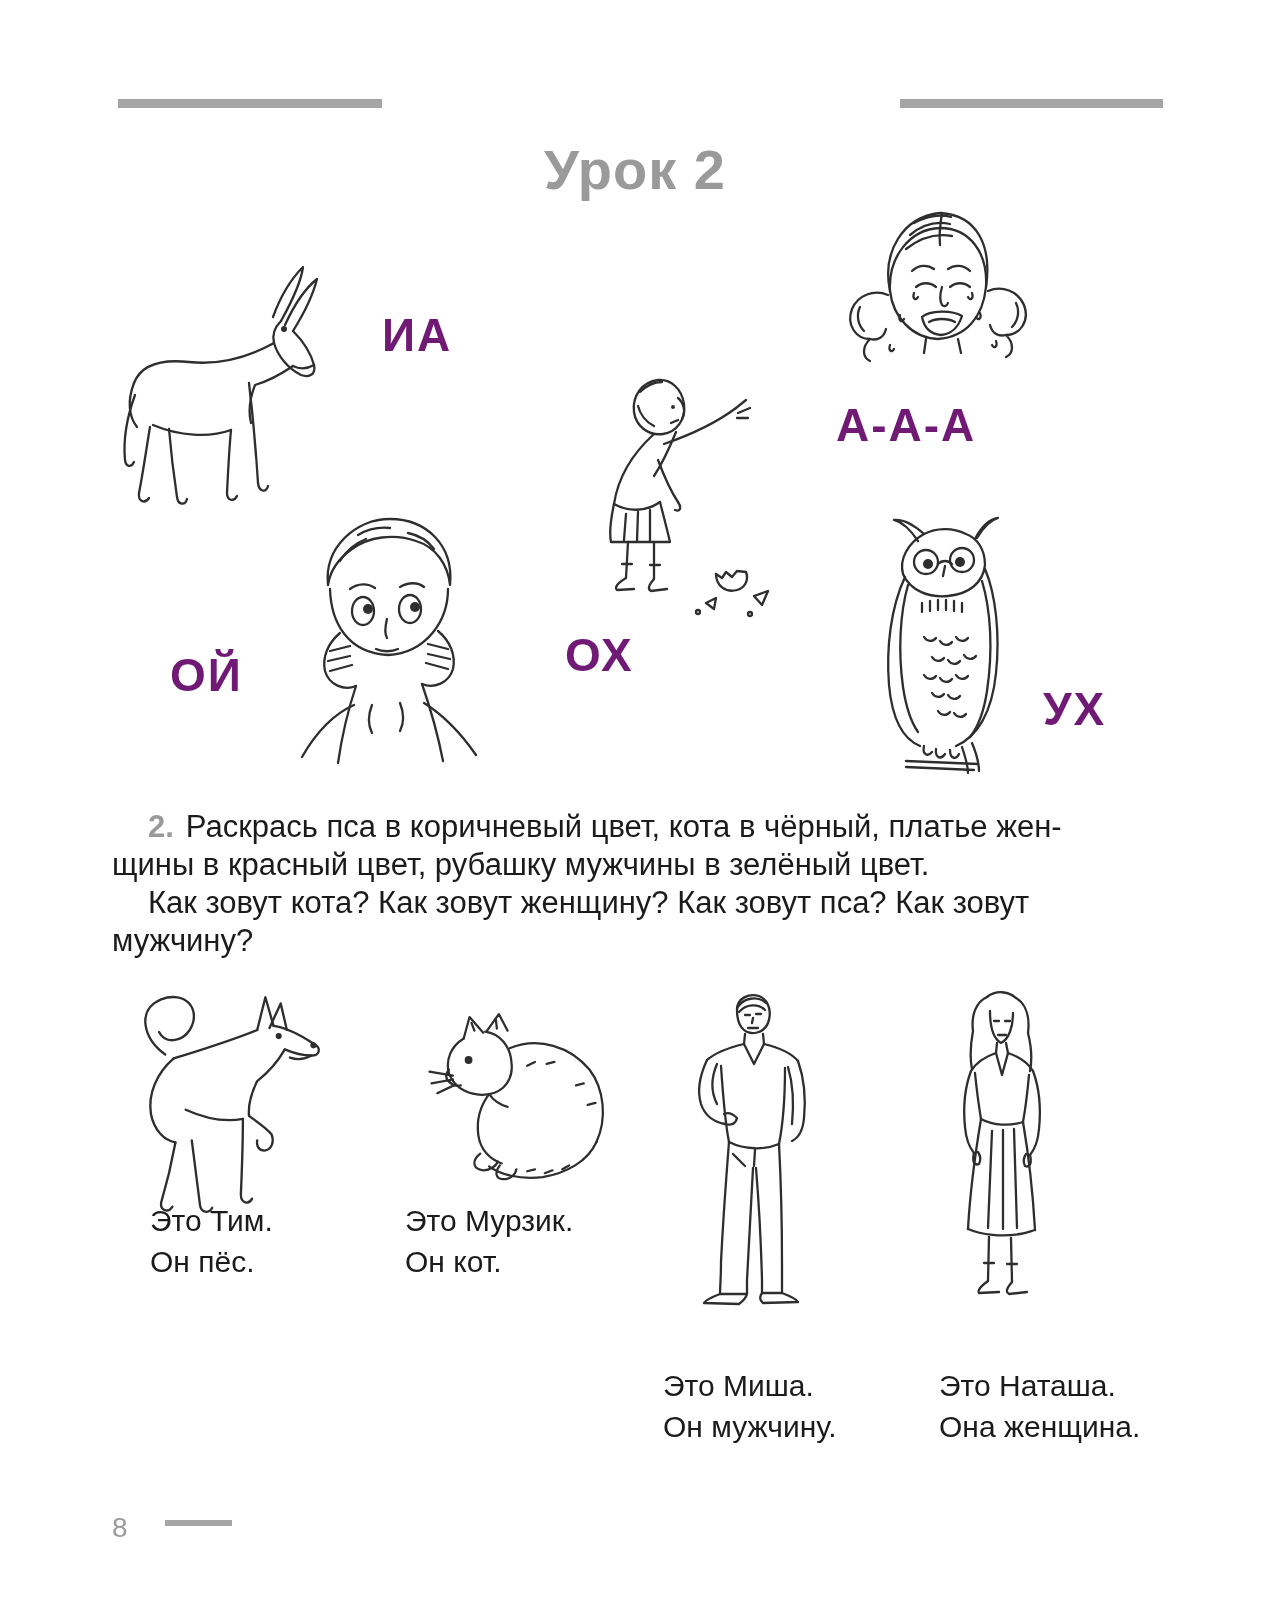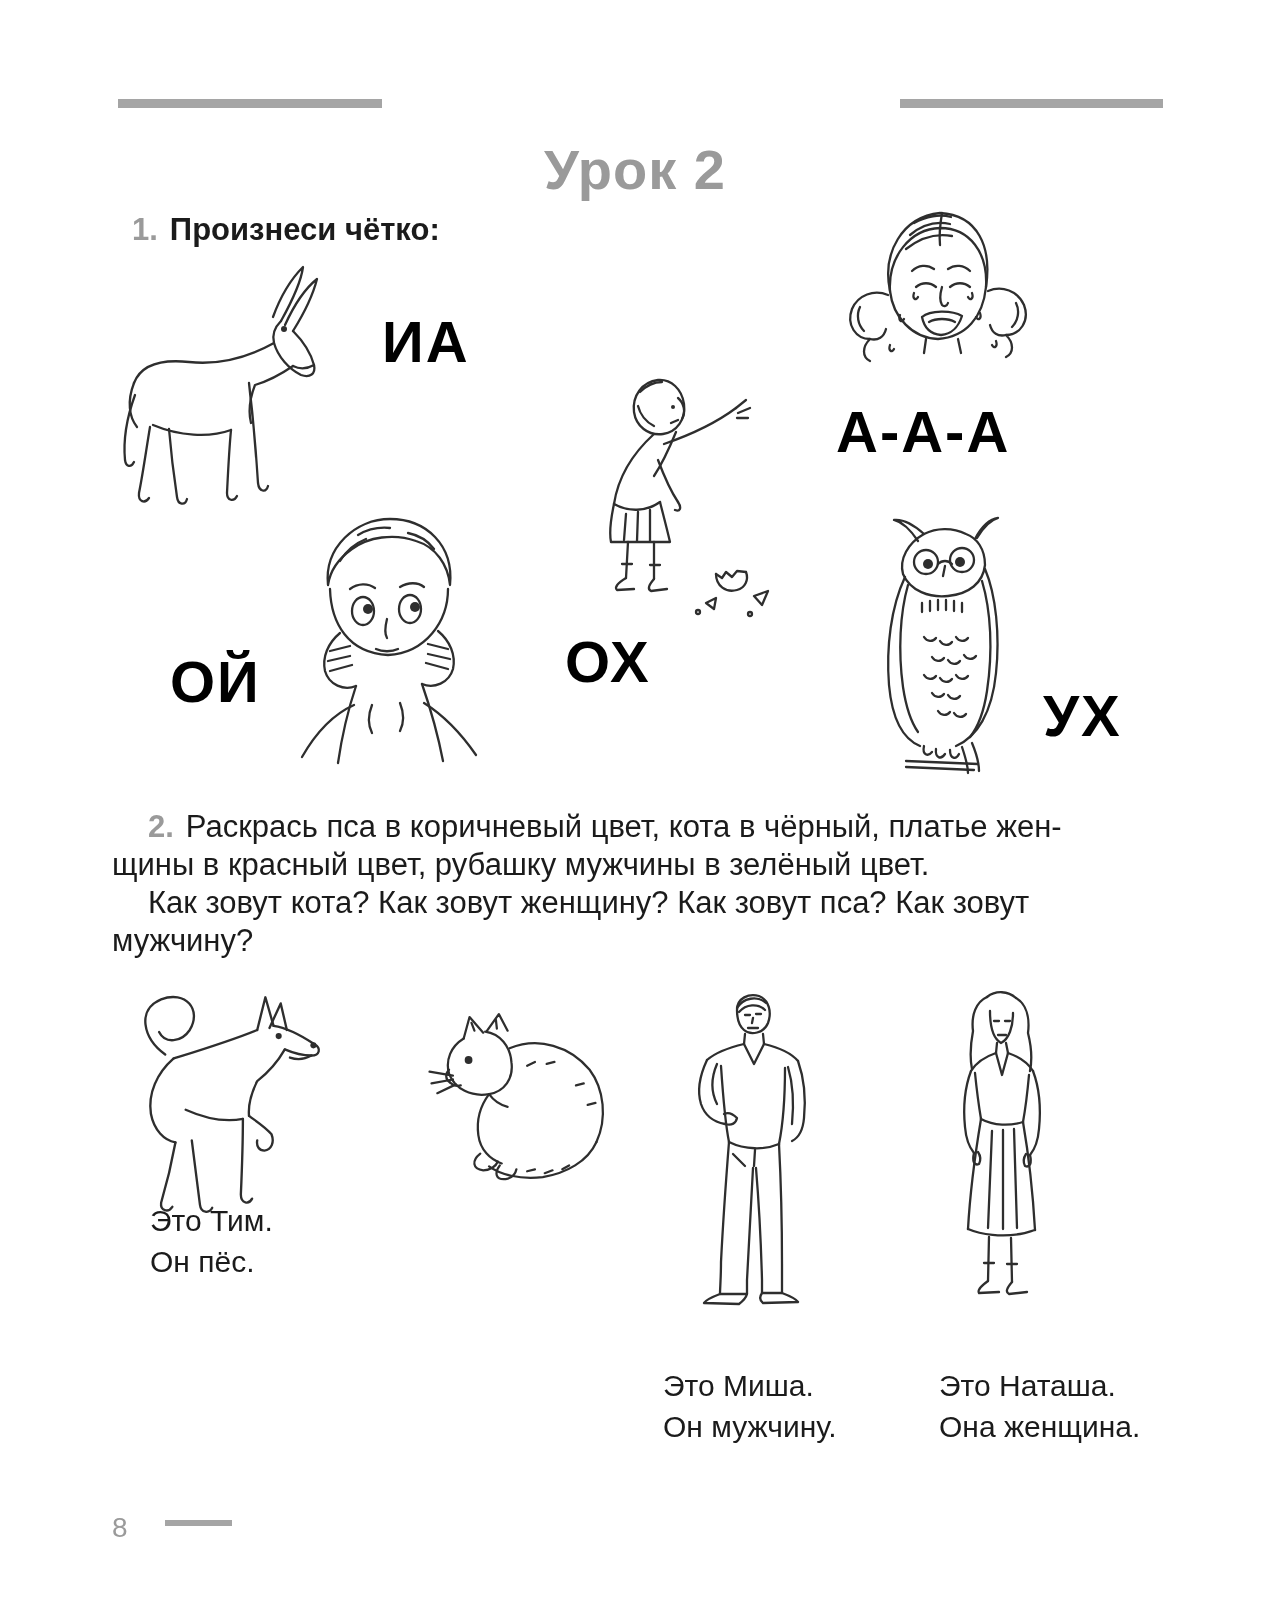--- a/index.html
+++ b/index.html
@@ -16,39 +16,36 @@
   .rule {background:#a5a5a5;}
   .lesson-title {
     width:100%; text-align:center;
     font-size:56px; font-weight:bold; color:#9a9a9a;
     letter-spacing:1px;
   }
   .heading {font-size:31px; font-weight:bold;}
   .gray-num {color:#9a9a9a; font-weight:bold; margin-right:12px;}
   .body-line {font-size:31px; line-height:38px; white-space:nowrap;}
   .indent {display:inline-block; width:36px;}
-  .vocal {font-size:58px; font-weight:bold; color:#000000; letter-spacing:2px;}
+  .vocal {font-size:46px; font-weight:bold; color:#701a75; letter-spacing:2px;}
   .caption {font-size:30px; line-height:41px;}
   .caption div {white-space:nowrap;}
   .page-num {font-size:28px; color:#9a9a9a;}
   svg.sketch {stroke:#2e2e2e; fill:none; stroke-width:2.3; stroke-linecap:round; stroke-linejoin:round;}
   svg.sketch .fill {fill:#2e2e2e; stroke:none;}
 </style>
 </head>
 <body>
 
 <div class="page">
 
   <div class="abs rule" style="left:118px; top:99px; width:264px; height:9px;"></div>
   <div class="abs rule" style="left:900px; top:99px; width:263px; height:9px;"></div>
   <div class="abs lesson-title" style="left:0; top:109px;margin-top:28px;">Урок 2</div>
 
-  <div class="abs heading" style="left:132px; top:212px;">
-    <span class="gray-num">1.</span><span>Произнеси чётко:</span>
-  </div>
 
   <svg class="abs sketch" style="left:105px; top:255px;" width="250" height="280" viewBox="0 0 250 280">
     <path d="M168,62 C176,40 188,22 198,12 C196,28 186,48 176,66"></path>
     <path d="M180,70 C190,48 202,32 212,24 C208,40 198,60 188,76"></path>
     <path d="M176,66 C170,72 167,80 169,88 C173,102 184,114 196,120 C205,123 211,119 209,110 C206,99 198,86 188,76"></path>
     <circle class="fill" cx="179" cy="74" r="3"></circle>
     <path d="M209,110 C202,114 194,114 188,111"></path>
     <path d="M169,88 C140,104 112,110 84,107 C56,104 36,110 29,128"></path>
     <path d="M29,128 C22,146 24,162 32,172"></path>
     <path d="M30,140 C22,162 18,184 20,205 C21,212 26,213 29,207"></path>
@@ -215,20 +212,24 @@
     <path d="M41,77 C44,80 48,81 52,80"></path>
     <path d="M102,42 C132,30 164,40 184,64 C199,84 202,114 191,138"></path>
     <path d="M191,138 C182,158 160,170 136,174 C112,177 92,171 81,163"></path>
     <path d="M81,89 C72,101 68,116 70,131 C72,146 82,156 94,160"></path>
     <path d="M72,150 C63,157 64,166 75,167 C82,167 88,163 90,158"></path>
     <path d="M92,162 C86,170 88,177 98,176 C104,175 108,171 109,166"></path>
     <path d="M120,168 L128,166 M138,170 L146,167 M156,166 L163,162"></path>
     <path d="M120,60 L128,56 M140,58 L148,56 M170,80 L178,78 M182,100 L190,98"></path>
     <path d="M81,89 C86,96 92,100 100,102"></path>
   </svg>
+  <div class="abs caption" style="left:405px; top:1200px;">
+    <div>Это Мурзик.</div>
+    <div>Он кот.</div>
+  </div>
 
   <svg class="abs sketch" style="left:675px; top:990px;" width="155" height="320" viewBox="0 0 155 320">
     <path d="M62,20 C62,8 74,3 84,6 C94,10 97,22 93,33 C89,43 76,46 69,40 C63,35 62,28 62,20"></path>
     <path d="M62,18 C68,8 82,5 91,13"></path>
     <path d="M64,22 C71,14 83,13 90,20"></path>
     <path d="M70,25 L75,25 M81,24 L86,24 M78,28 L77,33 M73,38 L83,38"></path>
     <path d="M70,44 L69,54 M88,44 L89,54"></path>
     <path d="M69,54 C52,58 40,63 32,70"></path>
     <path d="M89,54 C106,58 117,64 123,71"></path>
     <path d="M69,54 L79,74 L89,54"></path>

